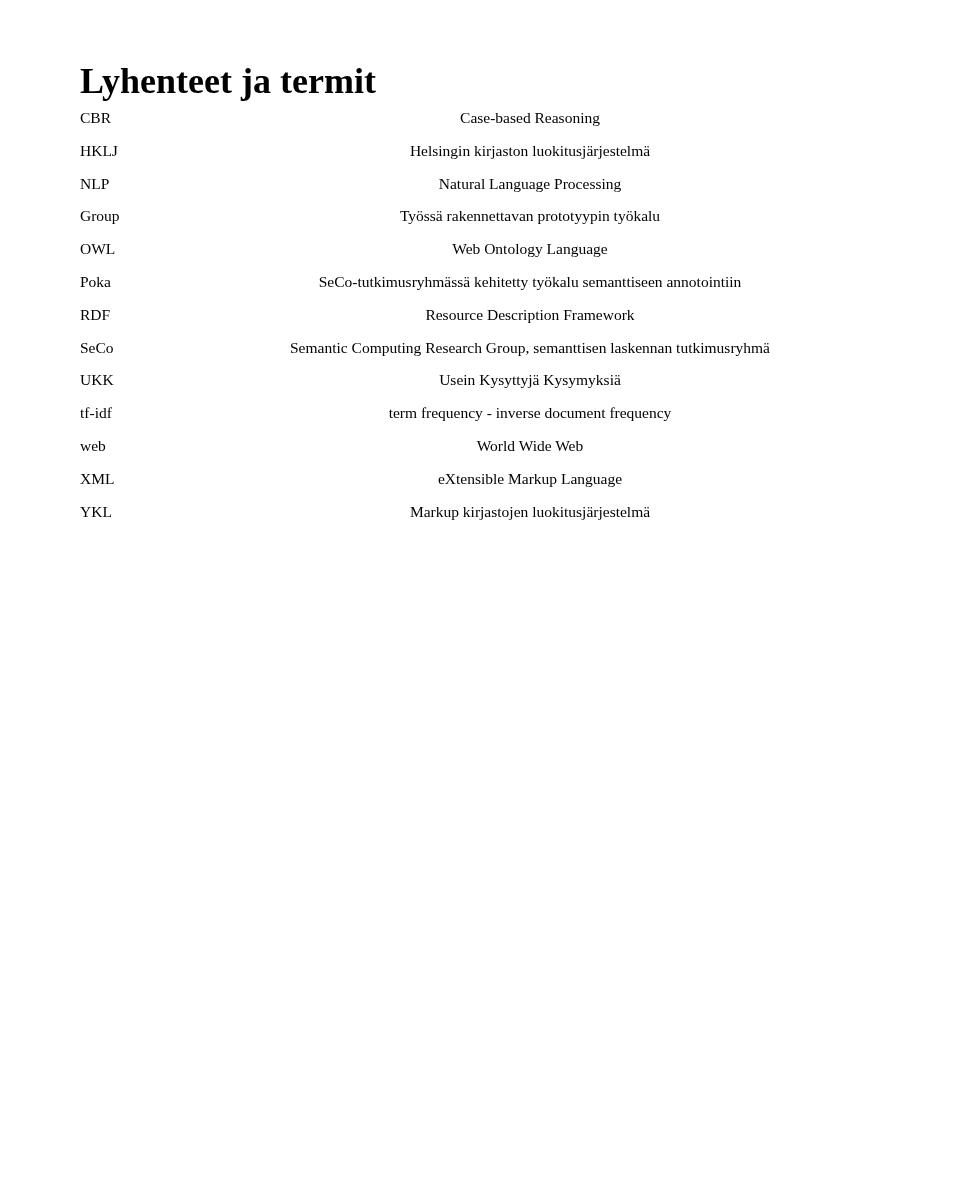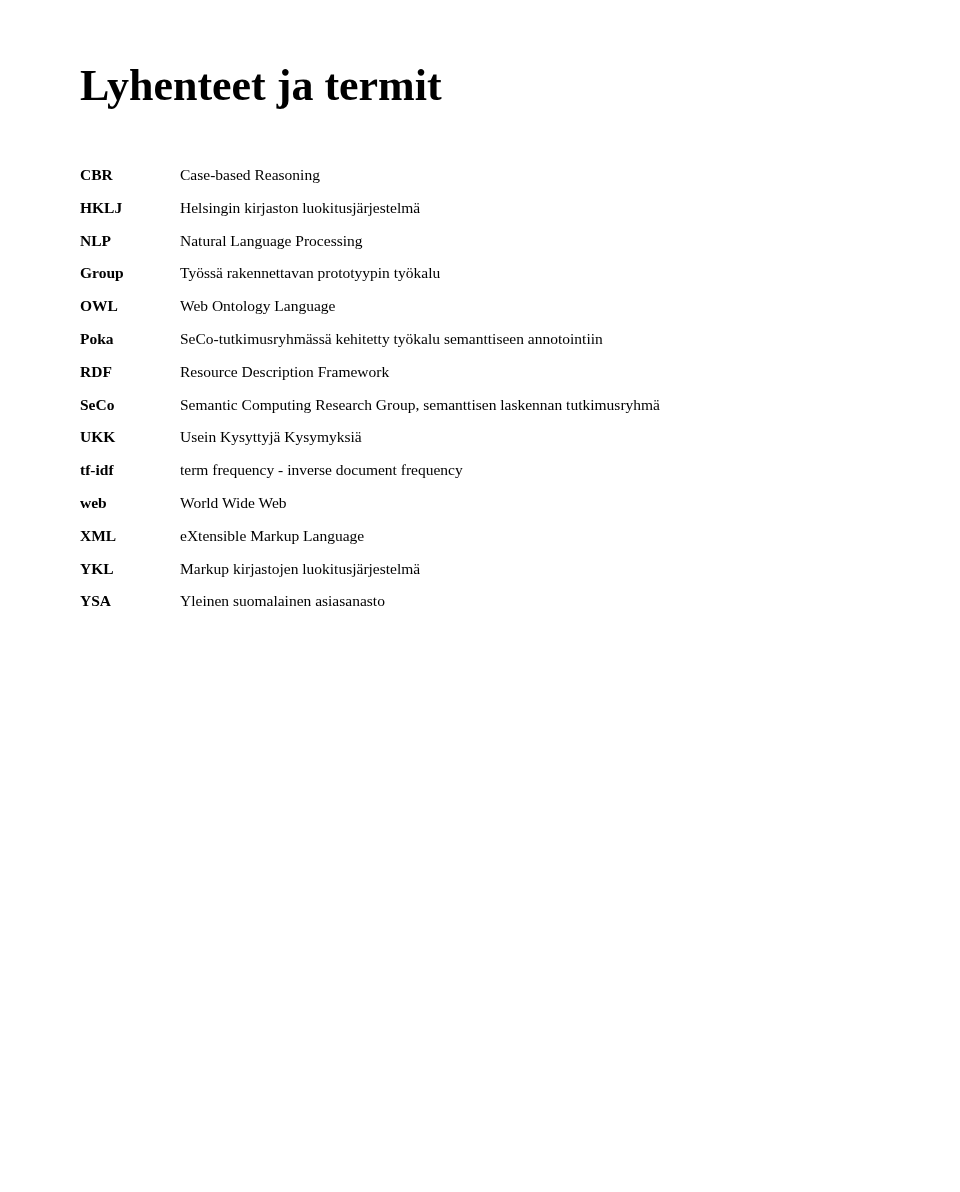--- a/index.html
+++ b/index.html
@@ -12,50 +12,50 @@
       background: #ffffff;
       font-family: 'Computer Modern', 'Latin Modern', Georgia, 'Times New Roman', serif;
       font-size: 16px;
       color: #000000;
       width: 960px;
       min-height: 1192px;
       padding: 60px 80px 80px 80px;
     }
 
     .page-title {
-      font-size: 44px;
+      font-size: 36px;
       font-weight: bold;
-      margin-bottom: 48px;
       font-family: Georgia, 'Times New Roman', serif;
     }
 
     .glossary-table {
       width: 100%;
       border-collapse: collapse;
     }
 
     .glossary-table tr {
       vertical-align: top;
     }
 
     .glossary-table td {
       padding: 4px 0;
       line-height: 1.6;
       font-size: 15.5px;
     }
 
     .glossary-table td.abbr {
       width: 100px;
-      font-weight: bold;
+      font-weight: normal;
       padding-right: 30px;
       white-space: nowrap;
     }
 
     .glossary-table td.definition {
       font-weight: normal;
+      text-align: center;
     }
 
     .page-wrapper {
       position: relative;
       min-height: 1192px;
     }
   </style>
 </head>
 <body>
 
@@ -110,20 +110,16 @@
           <td class="definition">World Wide Web</td>
         </tr>
         <tr>
           <td class="abbr">XML</td>
           <td class="definition">eXtensible Markup Language</td>
         </tr>
         <tr>
           <td class="abbr">YKL</td>
           <td class="definition">Markup kirjastojen luokitusjärjestelmä</td>
         </tr>
-        <tr>
-          <td class="abbr">YSA</td>
-          <td class="definition">Yleinen suomalainen asiasanasto</td>
-        </tr>
       </tbody>
   </table>
 
 </div>
 
 </body></html>

